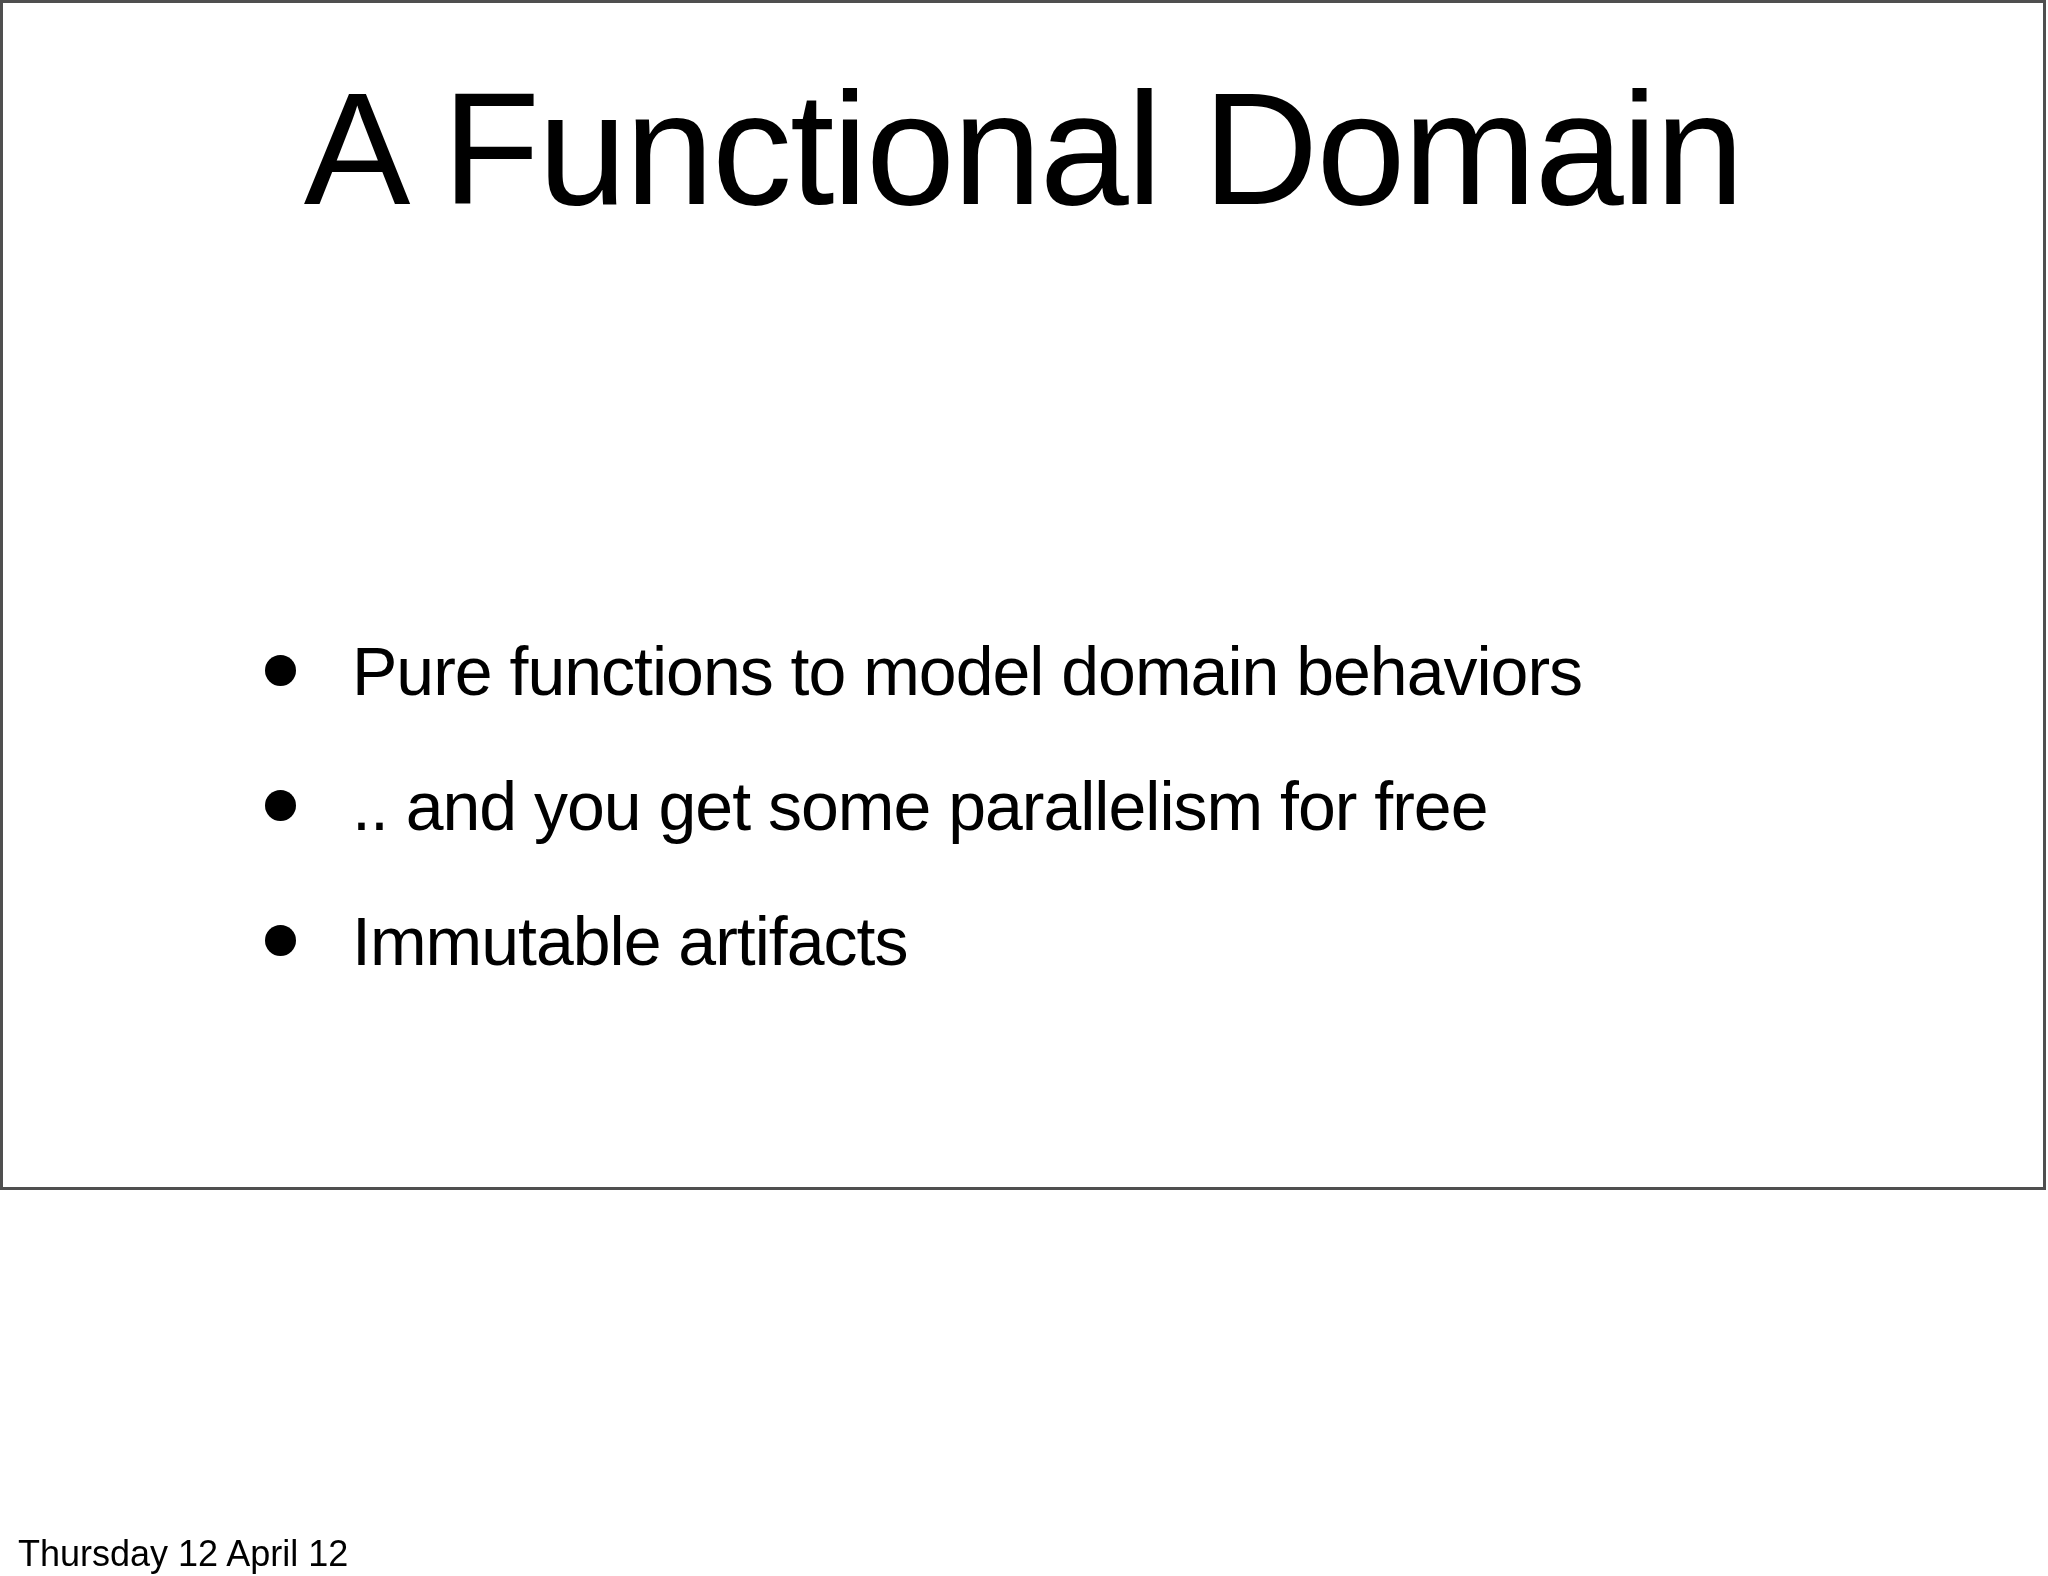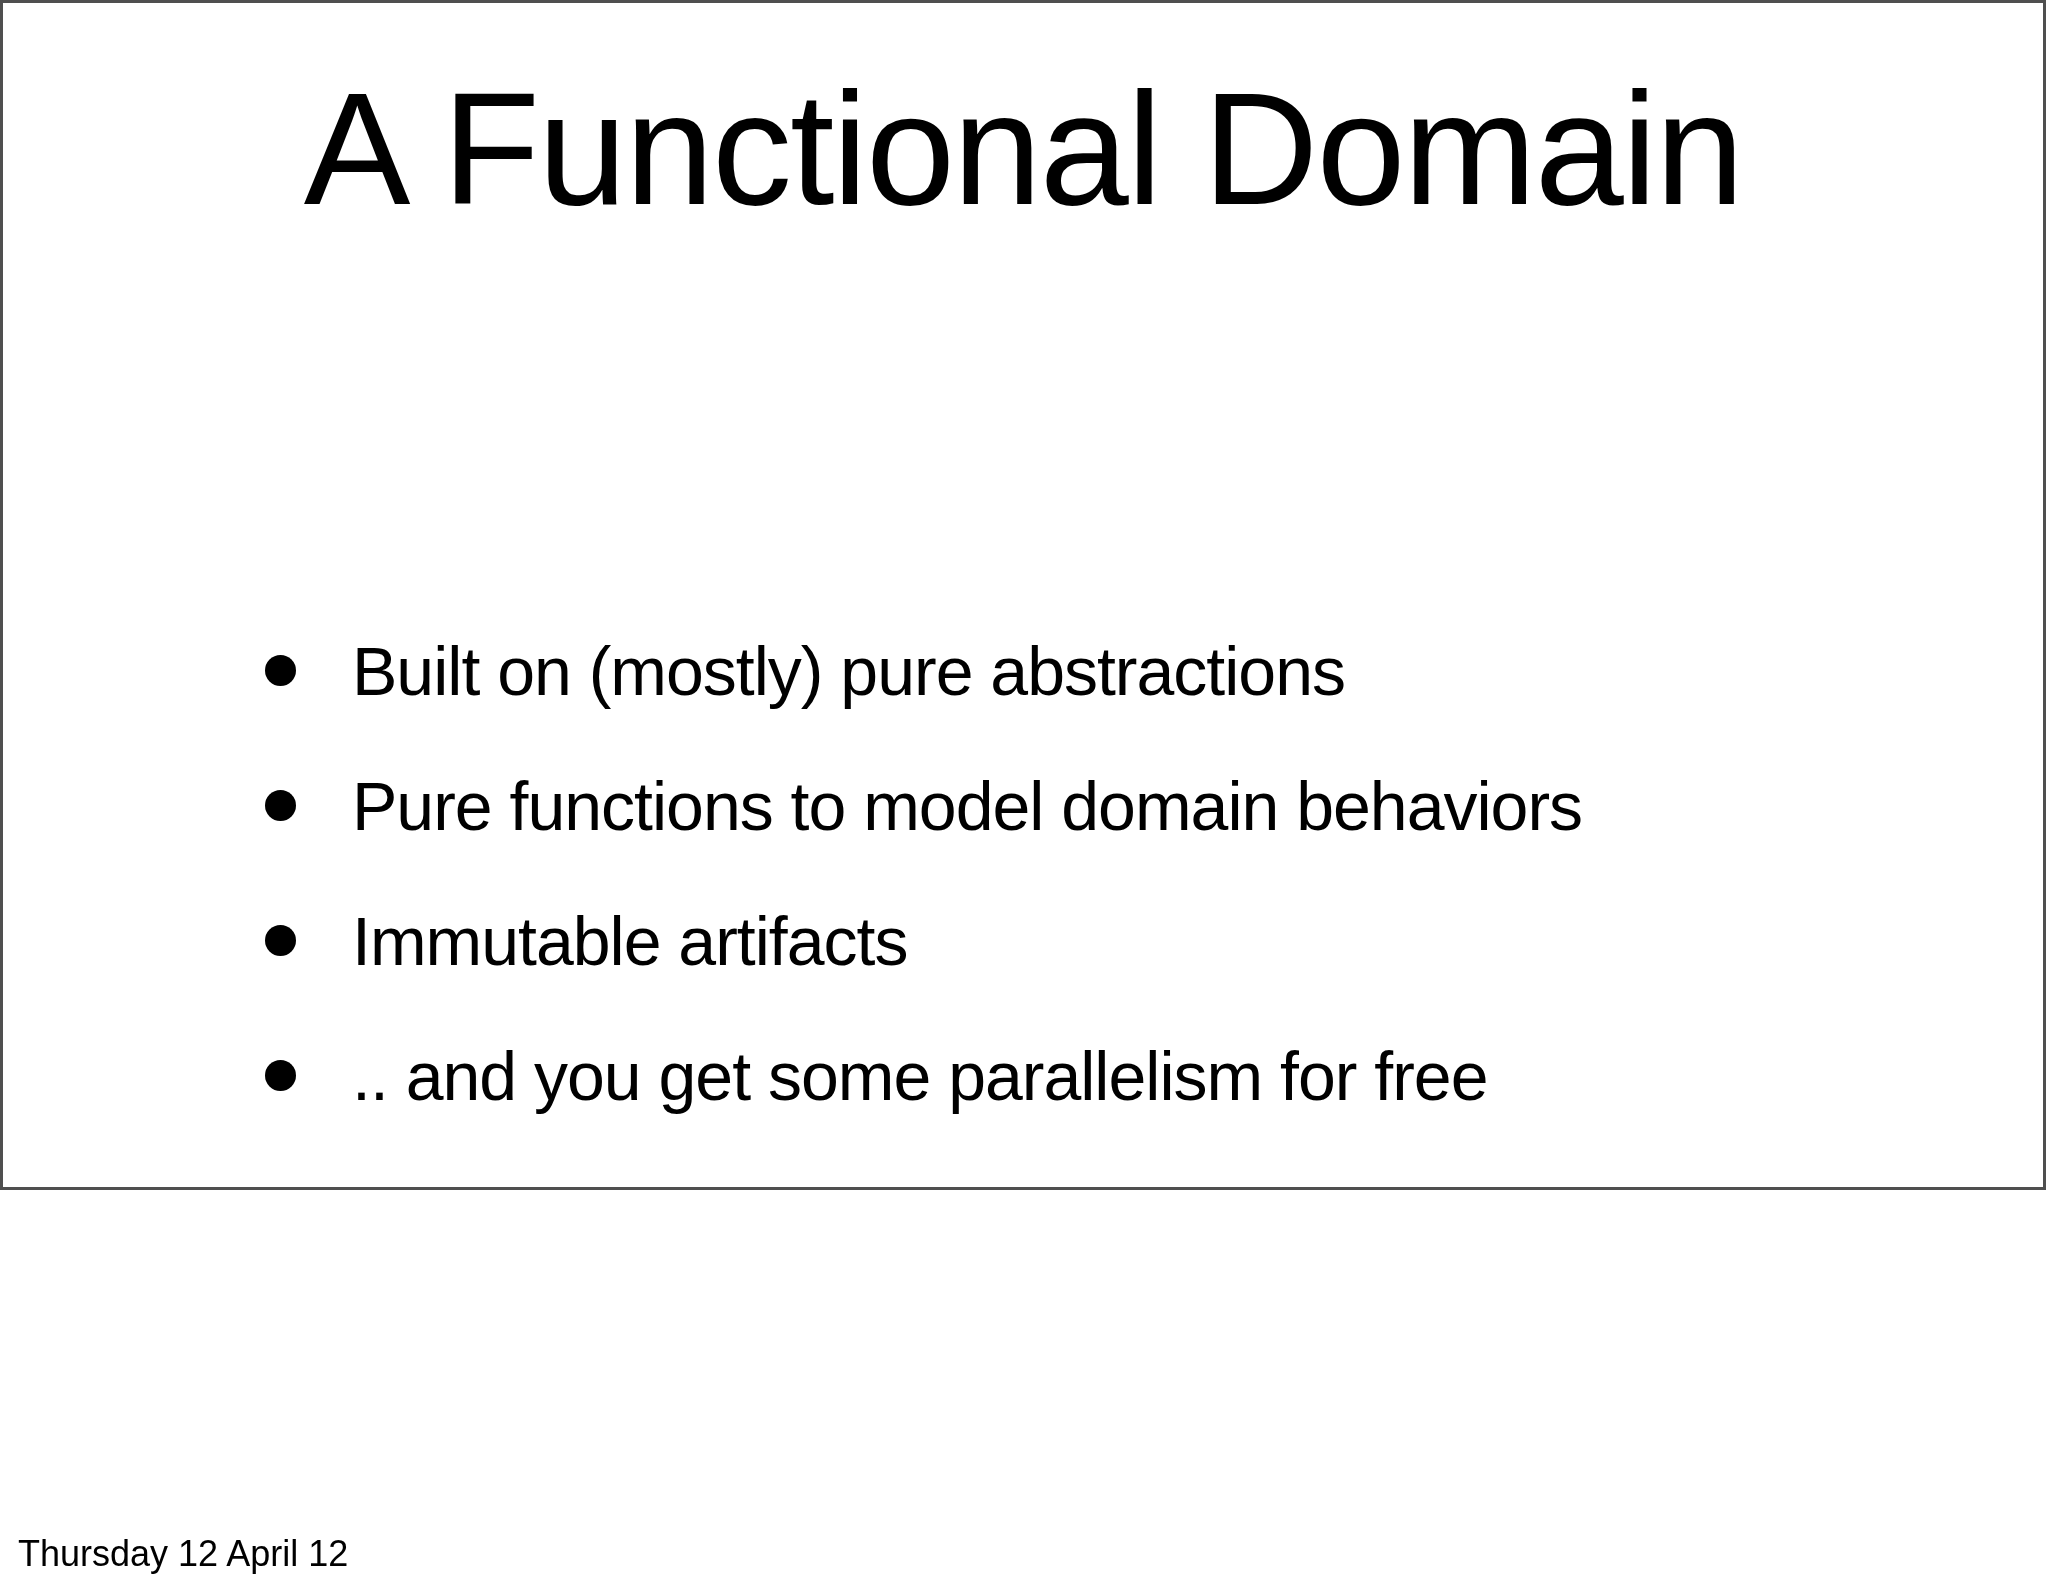--- a/index.html
+++ b/index.html
@@ -89,30 +89,26 @@
 <body>
 
 <div class="slide">
   <h1 class="title">
     <span class="title-line">A Functional Domain</span>
   </h1>
 
   <ul class="bullets">
     <li class="bullet">
       <span class="dot"></span>
-      <span class="bullet-text">Built on (mostly) pure abstractions</span>
-    </li>
-    <li class="bullet">
-      <span class="dot"></span>
       <span class="bullet-text">Pure functions to model domain behaviors</span>
     </li>
     <li class="bullet">
       <span class="dot"></span>
-      <span class="bullet-text">Immutable artifacts</span>
+      <span class="bullet-text">.. and you get some parallelism for free</span>
     </li>
     <li class="bullet">
       <span class="dot"></span>
-      <span class="bullet-text">.. and you get some parallelism for free</span>
+      <span class="bullet-text">Immutable artifacts</span>
     </li>
   </ul>
 </div>
 
 <div class="footer">Thursday 12 April 12</div>
 
 </body></html>

